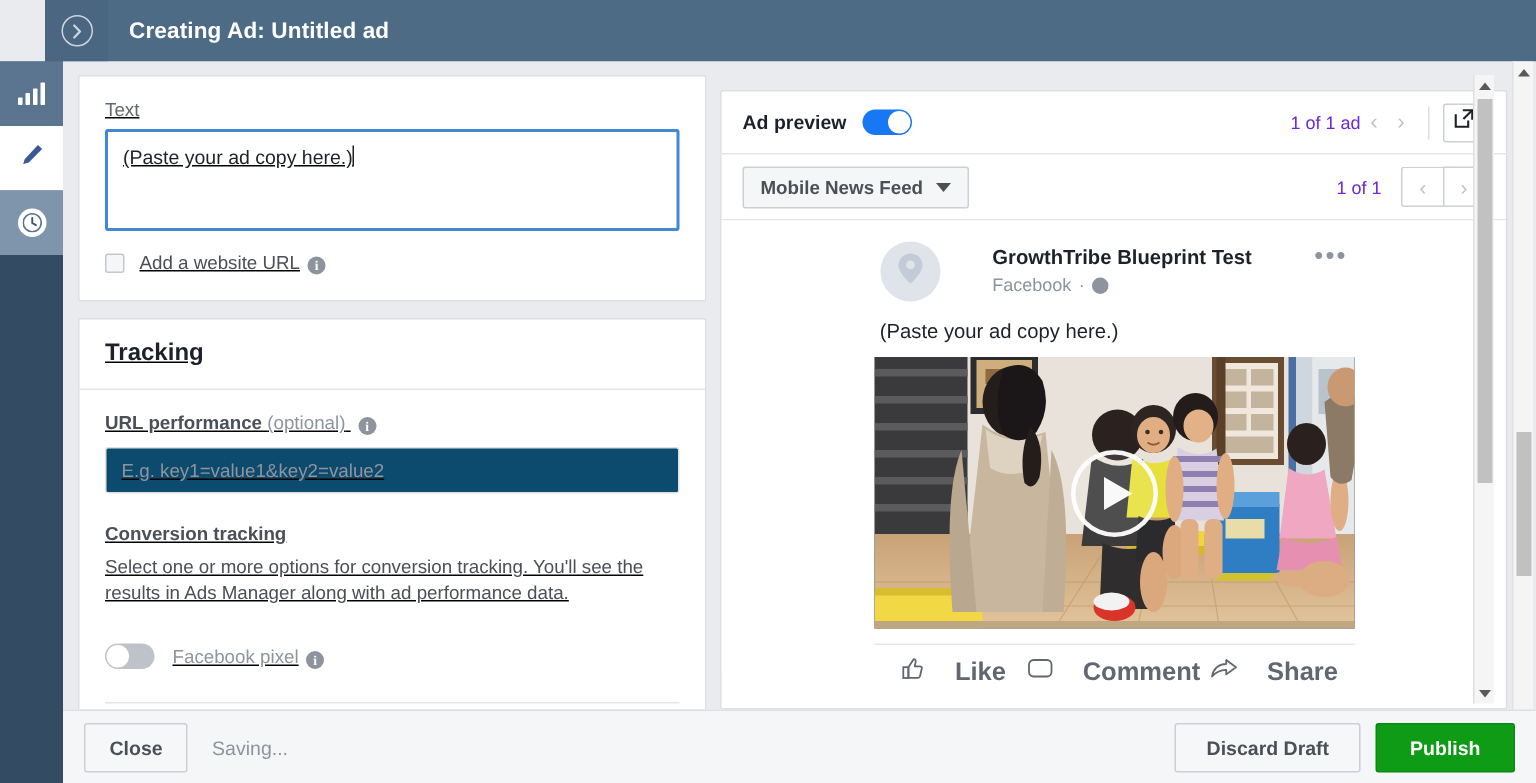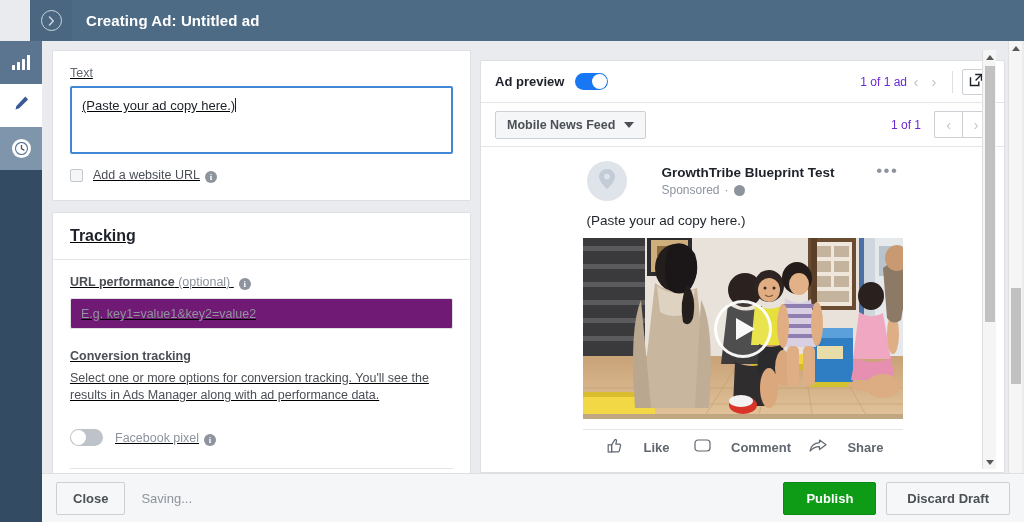--- a/index.html
+++ b/index.html
@@ -101,21 +101,21 @@
 
   .card-head {
     padding: 14px 17px; border-bottom: 1px solid #e5e5e5;
   }
   .card-head h2 { font-size: 16px; color: #1d2129; font-weight: bold; }
 
   .sub-label { font-size: 12.5px; color: #4b4f56; font-weight: bold; }
   .sub-label .opt { font-weight: normal; color: #8d949e; }
   .text-input {
     width: 100%; height: 31px; border: 1px solid #dddfe2; border-radius: 2px;
-    background: #701a75; margin-top: 8px; padding: 0 10px;
+    background: #0c4a6e; margin-top: 8px; padding: 0 10px;
     font-size: 12.5px; color: #90949c; font-family: "Liberation Sans", sans-serif;
     display: flex; align-items: center;
   }
   .conv-title { font-size: 12.5px; color: #4b4f56; font-weight: bold; margin-top: 20px; }
   .conv-desc { font-size: 12.5px; color: #4b4f56; margin-top: 7px; line-height: 17px; }
 
   .toggle-row { display: flex; align-items: flex-end; margin-top: 25px; }
   .toggle {
     width: 33px; height: 17px; border-radius: 9px; background: #bec3c9;
     position: relative; cursor: pointer;
@@ -224,22 +224,22 @@
   .play i {
     display: block; width: 0; height: 0;
     border-top: 11px solid transparent; border-bottom: 11px solid transparent;
     border-left: 19px solid rgba(255,255,255,.97); margin-left: 5px;
   }
   .ad-actions {
     display: flex; border-top: 1px solid #e5e5e5; margin-top: 10px;
     padding: 8px 4px 0 4px;
   }
   .ad-action {
-    flex: 1; display: flex; align-items: center; justify-content: center;
-    gap: 20px; font-size: 13px; font-weight: bold; color: #606770; cursor: pointer;
+    flex: 1; display: flex; align-items: flex-start; justify-content: center;
+    gap: 20px; font-size: 17px; font-weight: bold; color: #606770; cursor: pointer;
   }
 
   
   .footer {
     position: absolute; left: 42px; top: 473px; width: 982px; height: 49px;
     background: #f5f6f7; border-top: 1px solid #dddfe2;
     display: flex; align-items: center; padding: 0 14px;
   }
   .btn {
     border-radius: 2px; font-size: 13px; font-weight: bold; cursor: pointer;
@@ -405,21 +405,21 @@
                 <span>
                   <svg width="20" height="24" viewBox="0 0 20 24">
                     <path d="M10 2 C5.6 2 2 5.5 2 9.8 C2 15 10 22 10 22 C10 22 18 15 18 9.8 C18 5.5 14.4 2 10 2 Z" fill="#c3cbd8"></path>
                     <circle cx="10" cy="9.6" r="2.9" fill="#dfe3ea"></circle>
                   </svg>
                 </span>
               </span>
               <span class="ad-head-txt">
                 <span class="page-name">GrowthTribe Blueprint Test</span>
                 <span class="sponsored-line">
-                  <span>Sponsored</span>
+                  <span>Facebook</span>
                   <span>·</span>
                   <span class="globe"></span>
                 </span>
               </span>
               <span class="dots">•••</span>
             </div>
 
             <div class="ad-copy">(Paste your ad copy here.)</div>
 
             <div class="media">
@@ -598,18 +598,18 @@
     <span class="thumb" style="top:247px; height:96px"></span>
     <span class="ar" style="bottom:0">
         <span class="tri-dn"></span>
       </span>
   </div>
 
   <div class="footer">
     <button class="btn">Close</button>
     <span class="saving">Saving...</span>
     <span class="footer-right">
+      <button class="btn discard">Discard Draft</button>
       <button class="btn publish">Publish</button>
-      <button class="btn discard">Discard Draft</button>
     </span>
   </div>
 
 </div>
 
 </body></html>

